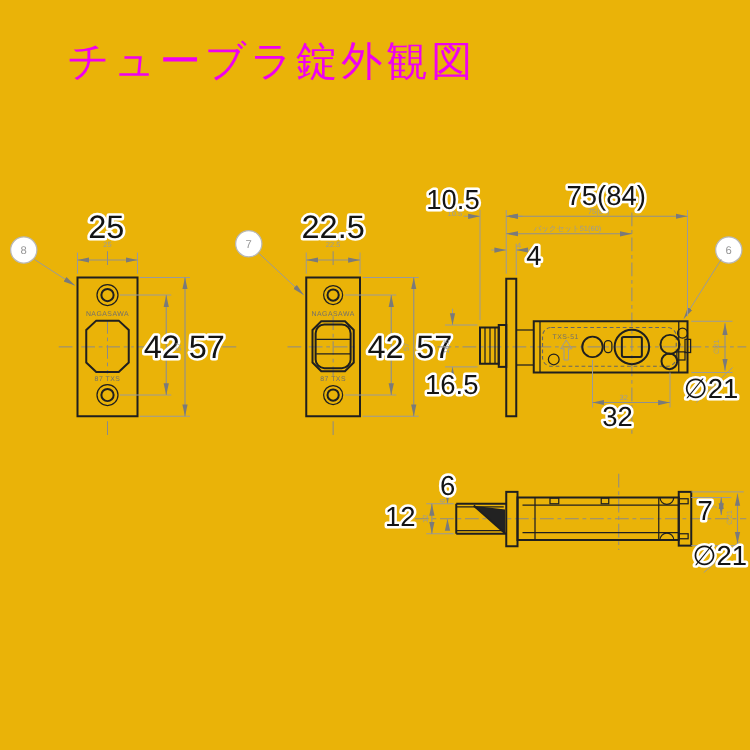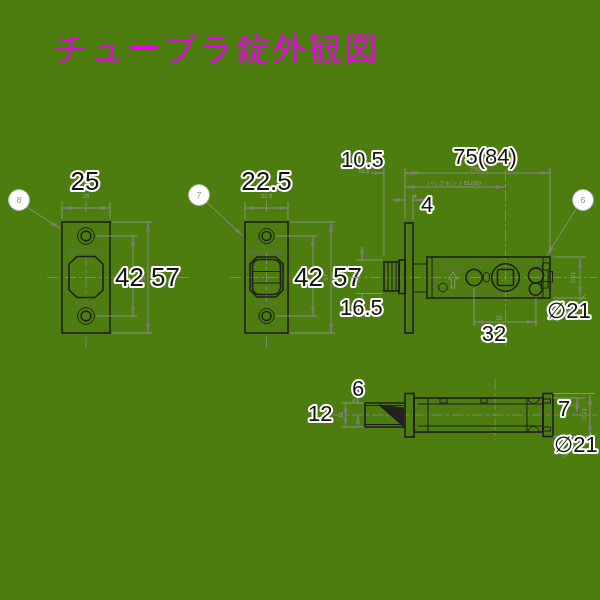--- a/index.html
+++ b/index.html
@@ -1,16 +1,16 @@
 <!DOCTYPE html>
 <html><head>
 <meta charset="utf-8">
 <style>
   html,body{margin:0;padding:0;background:#fff;}
-  #stage{position:relative;width:600px;height:600px;background:#4d7c0f;overflow:hidden;
+  #stage{position:relative;width:600px;height:600px;background:#eab308;overflow:hidden;
          font-family:"Liberation Sans", sans-serif;}
   svg{position:absolute;left:0;top:0;}
   text{font-family:"Liberation Sans", sans-serif;}
   .obj{stroke:#1f1f1f;fill:none;stroke-width:1.6;}
   .objthin{stroke:#1f1f1f;fill:none;stroke-width:1;}
   .dim{stroke:#8f8f8f;fill:none;stroke-width:0.9;}
   .ext{stroke:#9a9a9a;fill:none;stroke-width:0.8;}
   .cl{stroke:#8a8a8a;fill:none;stroke-width:0.8;stroke-dasharray:11 3 3 3;}
   .dash{stroke:#666;fill:none;stroke-width:0.9;stroke-dasharray:3 2.2;}
   .bigt{fill:#141414;font-size:26px;paint-order:stroke;stroke:#ffffff;stroke-width:4px;stroke-linejoin:round;}

